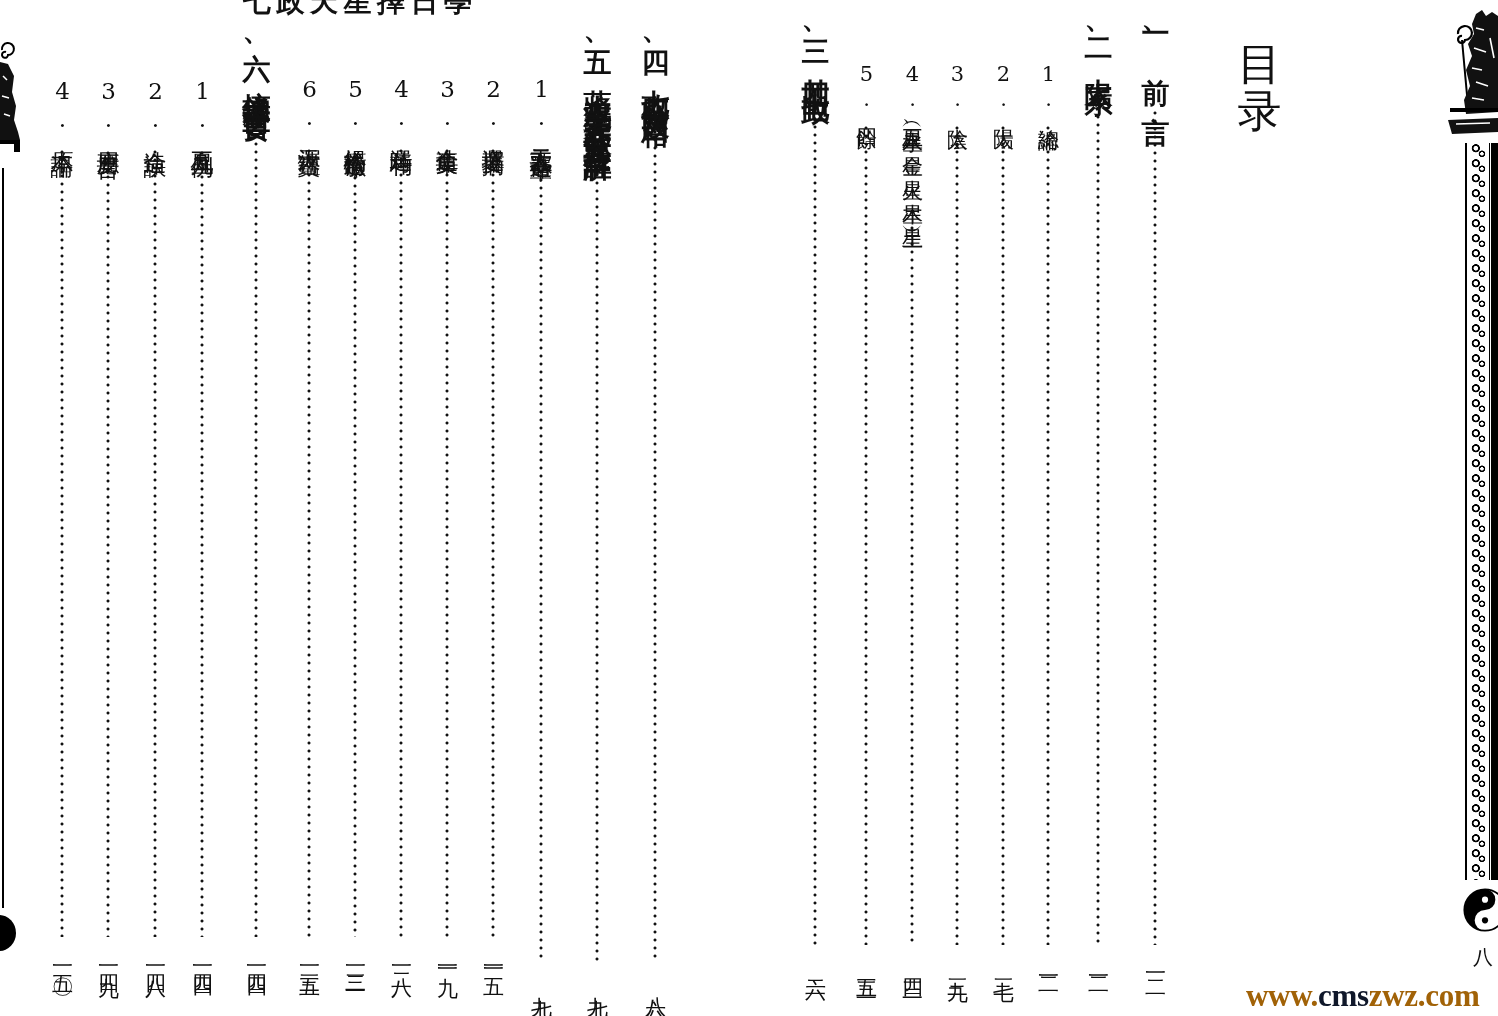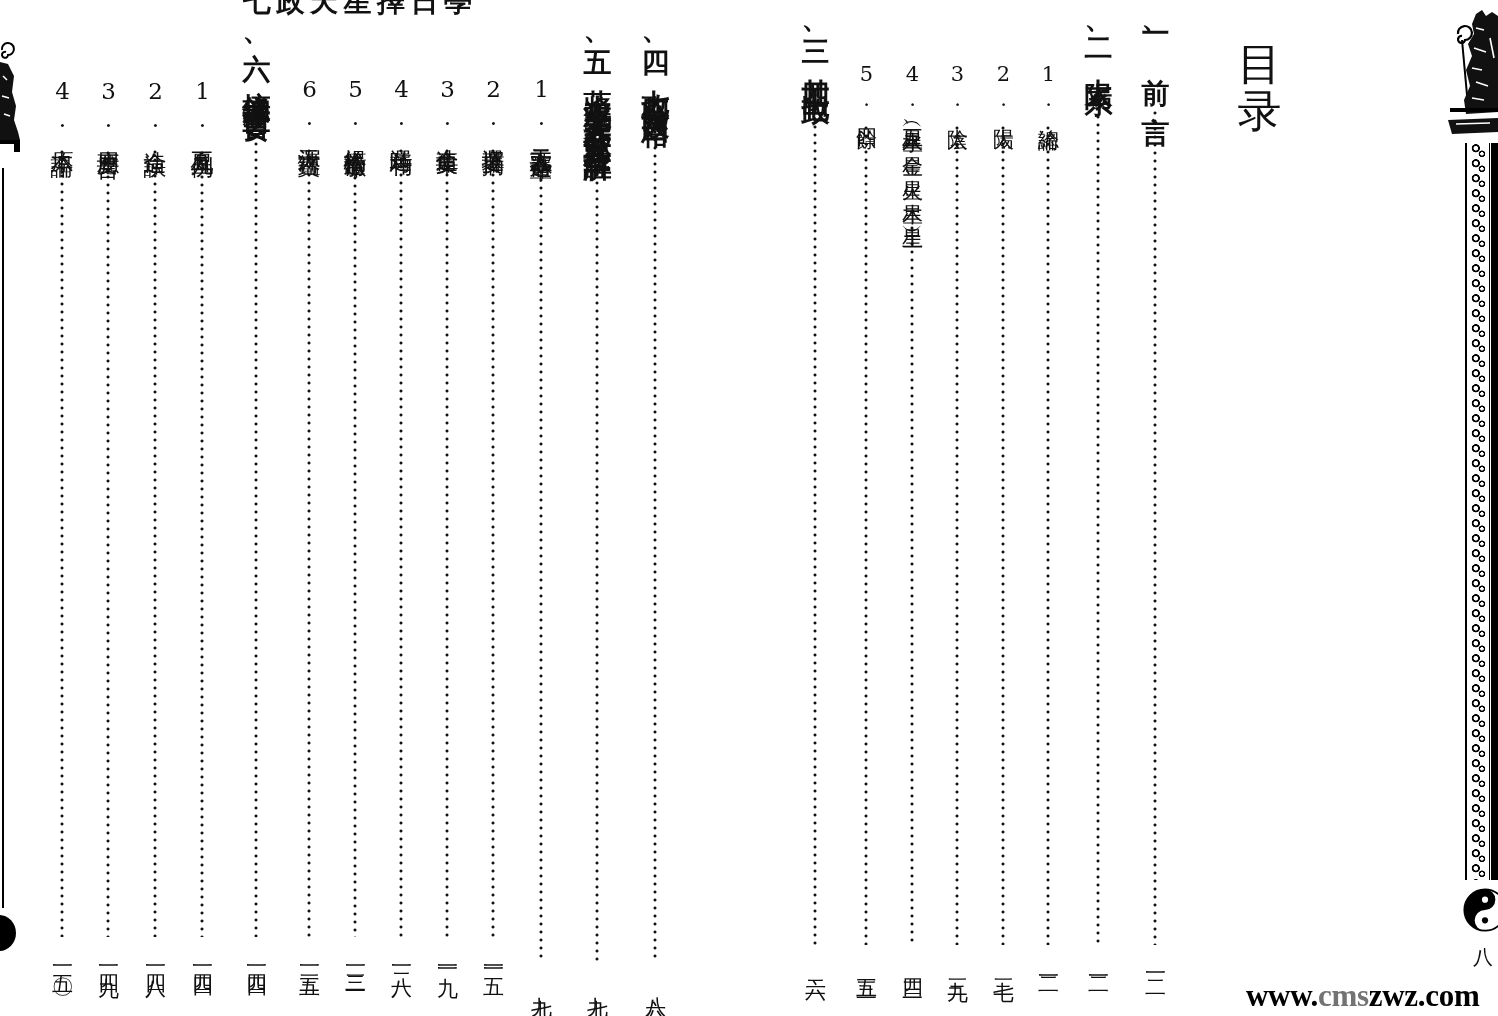--- a/index.html
+++ b/index.html
@@ -51,22 +51,22 @@
     background-size: 22px 15px; background-repeat: repeat-y;
   }
   .border-bar { position: absolute; left: 1491px; top: 143px; width: 7px; height: 737px; background: #000; }
   .yinyang { position: absolute; left: 1463px; top: 888px; }
   .page-number { position: absolute; left: 1473px; top: 944px; font-size: 20px; }
   .watermark {
     position: absolute; left: 1246px; top: 980px;
     font-family: "Liberation Serif", serif; font-weight: bold; font-size: 31px;
     line-height: 1; white-space: nowrap; letter-spacing: -0.3px;
   }
-  .wm-red { color: #000000; }
-  .wm-teal { color: #737373; }
+  .wm-red { color: #a16207; }
+  .wm-teal { color: #0f172a; }
 
   
   .left-ornament { position: absolute; left: 0; top: 36px; }
   .left-rule { position: absolute; left: 2px; top: 168px; width: 2px; height: 740px; background: #000; }
   .left-blob { position: absolute; left: -18px; top: 915px; width: 34px; height: 36px; border-radius: 50%; background: #000; }
 </style>
 </head>
 <body>
 
 <svg class="left-ornament" width="22" height="120" viewBox="0 0 22 120">

